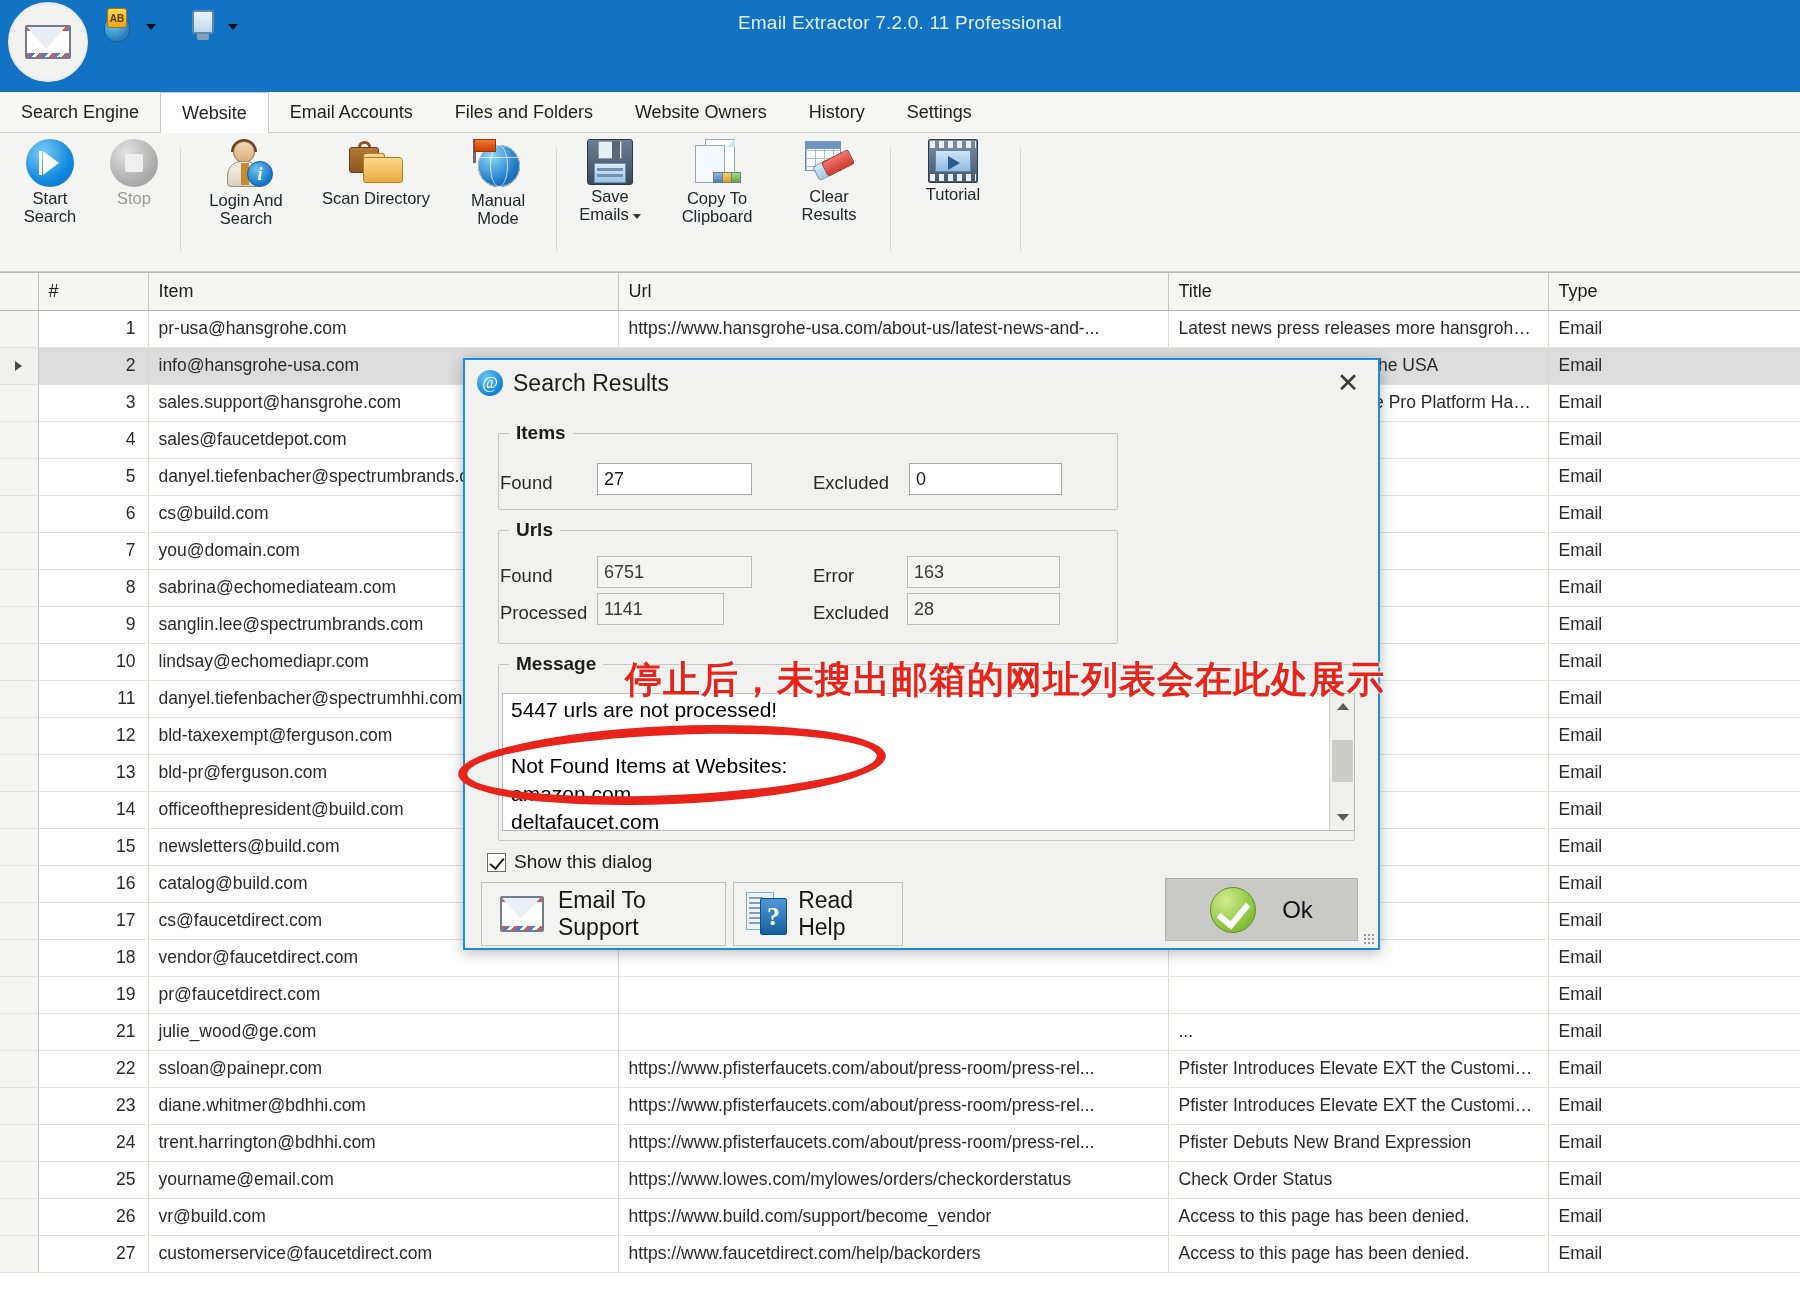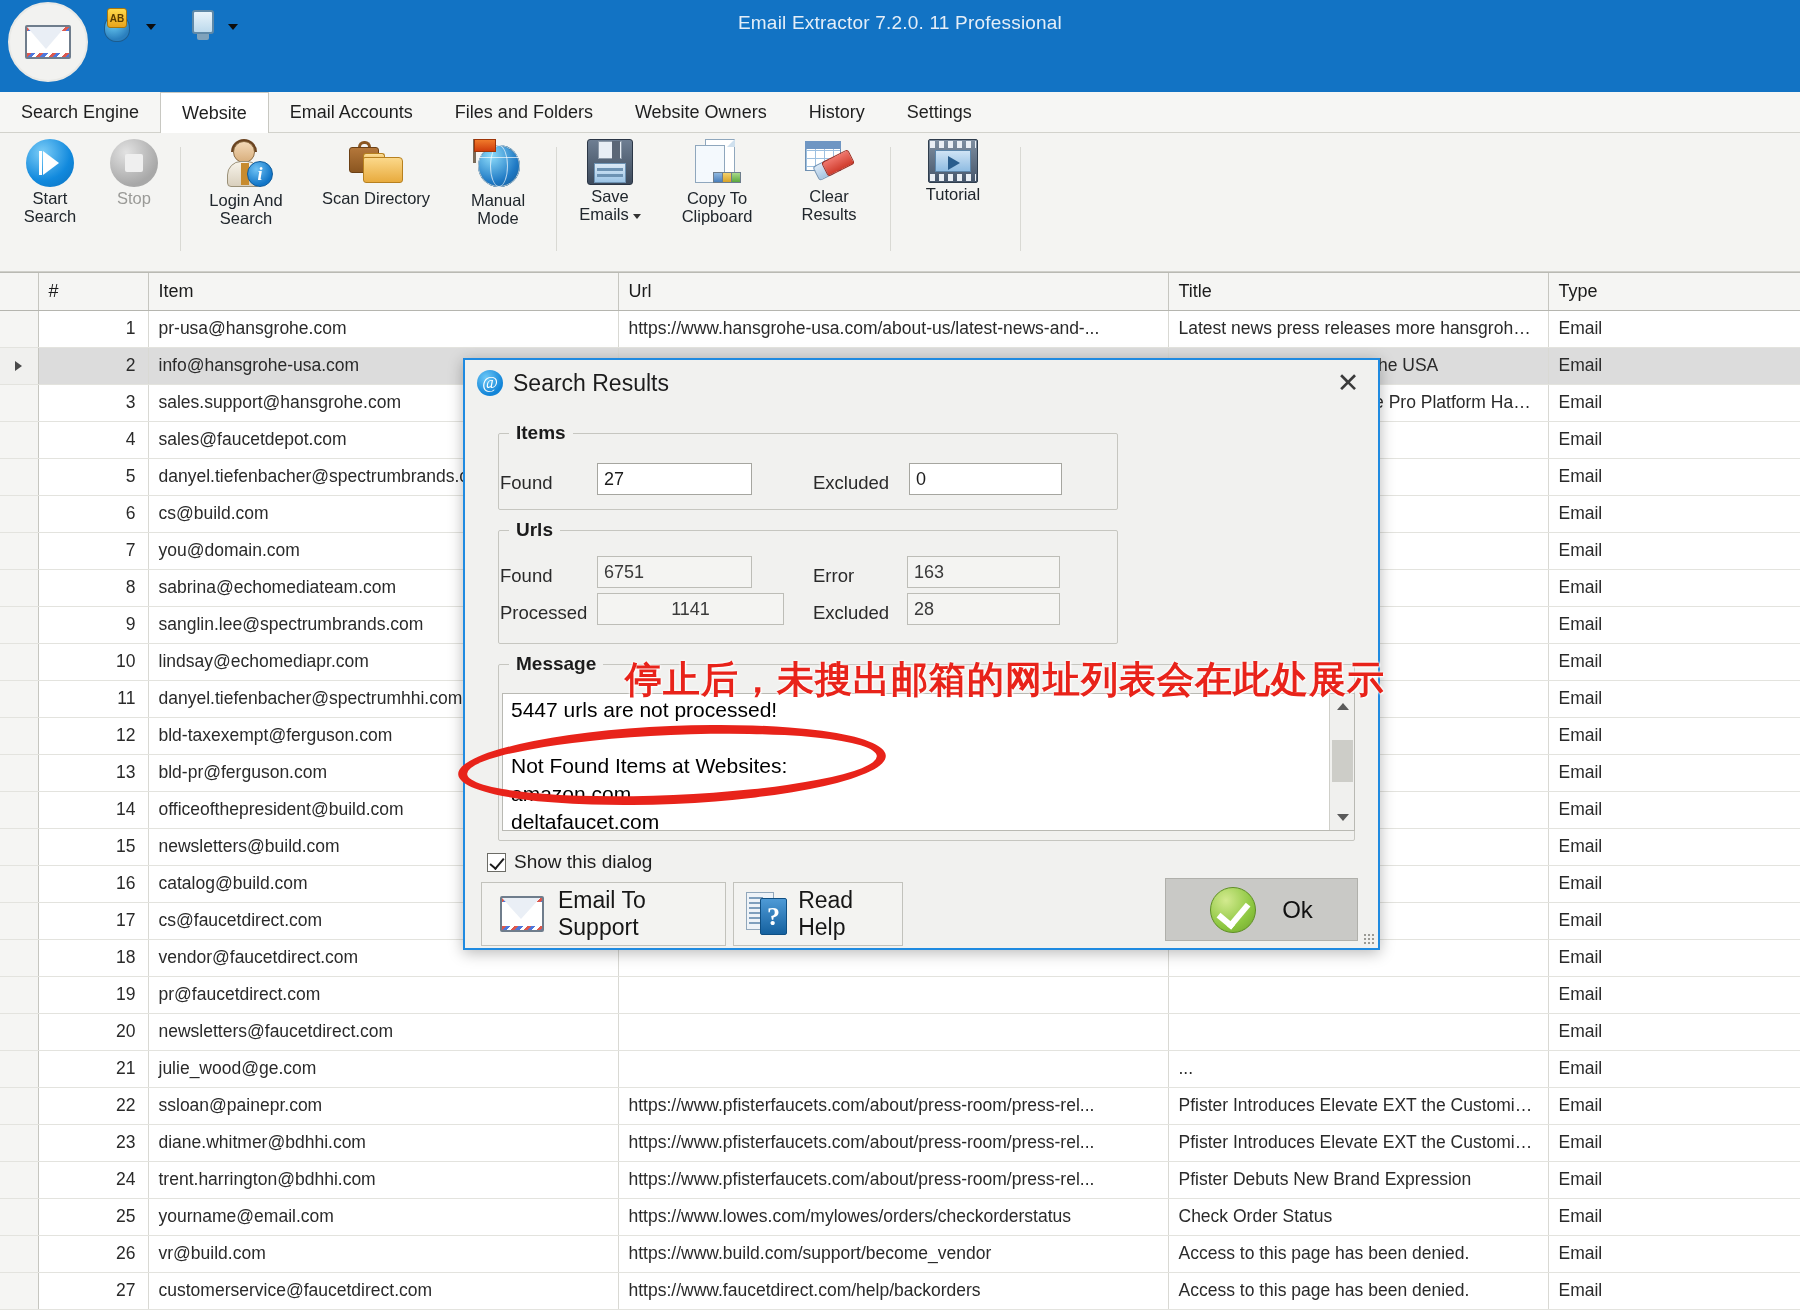--- a/index.html
+++ b/index.html
@@ -677,28 +677,20 @@
           <tr>
             <td class="c-sel"></td>
             <td class="c-num">19</td>
             <td class="c-item">pr@faucetdirect.com</td>
             <td class="c-url"></td>
             <td class="c-title"></td>
             <td class="c-type">Email</td>
           </tr>
           <tr>
             <td class="c-sel"></td>
-            <td class="c-num">20</td>
-            <td class="c-item">newsletters@faucetdirect.com</td>
-            <td class="c-url"></td>
-            <td class="c-title"></td>
-            <td class="c-type">Email</td>
-          </tr>
-          <tr>
-            <td class="c-sel"></td>
             <td class="c-num">21</td>
             <td class="c-item">julie_wood@ge.com</td>
             <td class="c-url"></td>
             <td class="c-title">...</td>
             <td class="c-type">Email</td>
           </tr>
           <tr>
             <td class="c-sel"></td>
             <td class="c-num">22</td>
             <td class="c-item">ssloan@painepr.com</td>
@@ -766,21 +758,21 @@
     <input class="fld" style="left: 444px; top: 103px; width: 153px;" readonly="" value="0">
 
     <fieldset class="grp" style="left:33px; top:159px; width:620px; height:125px;">
       <legend>Urls</legend>
     </fieldset>
     <div class="fld-lbl" style="left:35px; top:205px;">Found</div>
     <input class="fld ro" style="left: 132px; top: 196px; width: 155px;" readonly="" value="6751">
     <div class="fld-lbl" style="left:348px; top:205px;">Error</div>
     <input class="fld ro" style="left: 442px; top: 196px; width: 153px;" readonly="" value="163">
     <div class="fld-lbl" style="left:35px; top:242px;">Processed</div>
-    <input class="fld ro" style="left: 132px; top: 233px; width: 187px; text-align: center;" readonly="" value="1141">
+    <input class="fld ro" style="left: 132px; top: 233px; width: 127px;" readonly="" value="1141">
     <div class="fld-lbl" style="left:348px; top:242px;">Excluded</div>
     <input class="fld ro" style="left: 442px; top: 233px; width: 153px;" readonly="" value="28">
 
     <fieldset class="grp" style="left:33px; top:293px; width:857px; height:188px;">
       <legend>Message</legend>
     </fieldset>
     <div style="position:absolute;left:37px;top:333px;width:853px;height:138px;background:#fff;border:1px solid #b9b9b3;overflow:hidden;">
       <div class="msgtext" style="position:absolute;left:8px;top:2px;right:30px;">5447 urls are not processed!
 
 Not Found Items at Websites:

